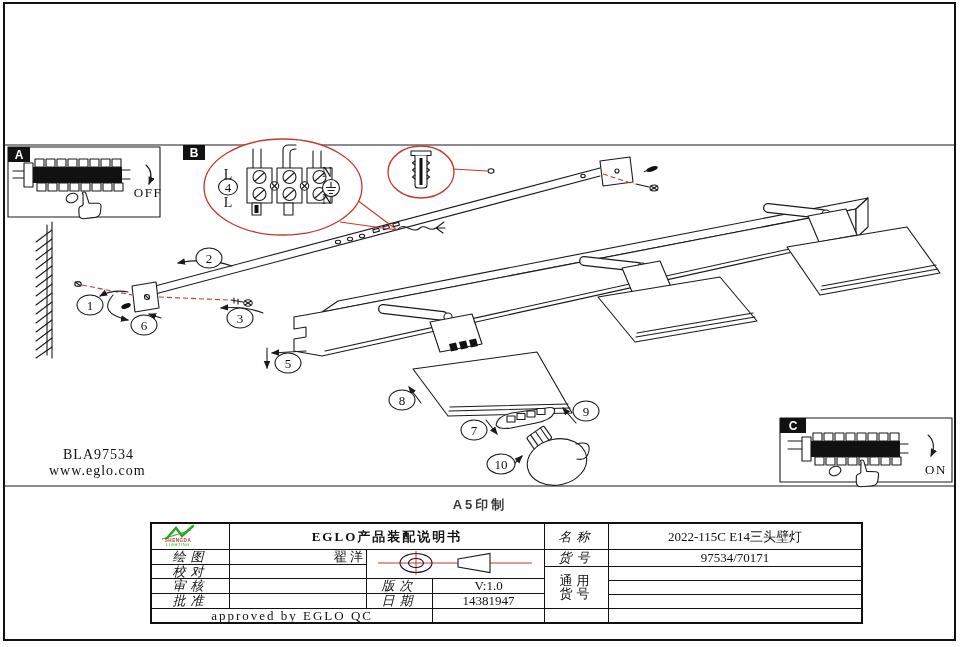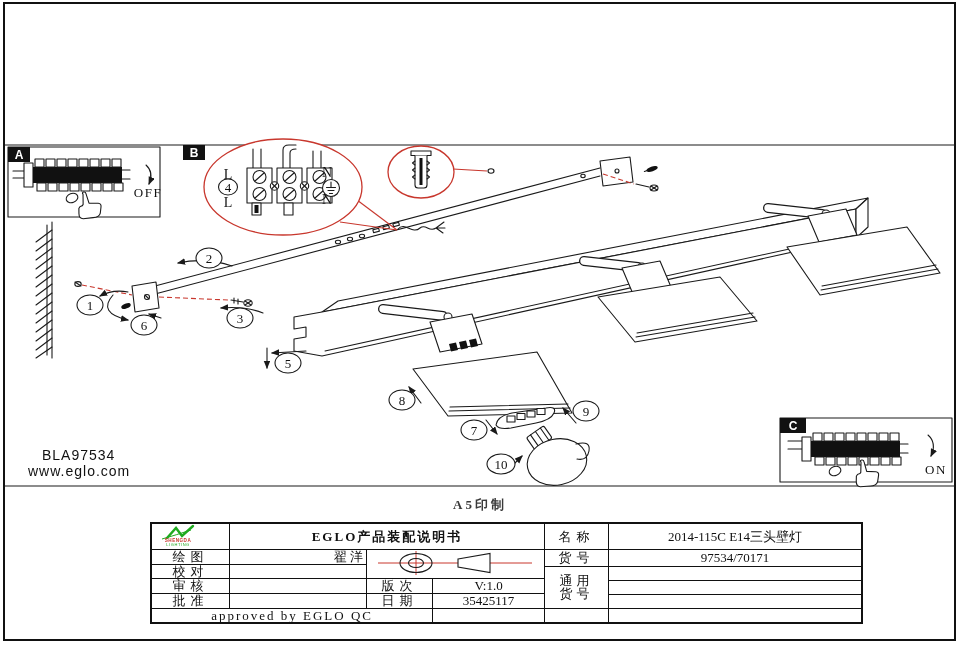--- a/index.html
+++ b/index.html
@@ -8,35 +8,35 @@
   .page svg.draw{position:absolute;left:0;top:0;}
   .k{stroke:#1a1a1a;fill:none;stroke-width:1.1;stroke-linecap:round;stroke-linejoin:round;}
   .kf{stroke:#1a1a1a;fill:#fff;stroke-width:1.1;stroke-linejoin:round;}
   .blk{fill:#111;stroke:none;}
   .red{stroke:#c8372d;fill:none;stroke-width:1.1;}
   .redf{stroke:#c8372d;fill:#fff;stroke-width:1.3;}
   .redd{stroke:#c8372d;fill:none;stroke-width:1.1;stroke-dasharray:5 3;}
   .txt{font-family:"Liberation Serif",serif;fill:#111;}
   .lblx{font-family:"Liberation Sans",sans-serif;fill:#fff;font-weight:bold;font-size:12px;}
   .stept{font-size:13px;text-anchor:middle;}
-  .mono{font-family:Liberation Sans, sans-serif;}
+  .mono{font-family:Liberation Serif, serif;margin-left:21px;}
   
   .code-lines{position:absolute;left:28px;top:447px;font-size:14px;letter-spacing:1px;}
   .code-lines .l1{padding-left:14px;}
   .print-note{position:absolute;left:50%;top:496px;transform:translateX(-50%);
-      font-family:Liberation Serif, serif;font-size:13px;font-weight:600;
+      font-family:Liberation Sans, sans-serif;font-size:13px;font-weight:600;
       letter-spacing:3px;color:#3a3a3a;}
   
   .tblock{position:absolute;left:150px;top:522px;display:flex;border:1px solid #111;}
   .tblock table{border-collapse:collapse;table-layout:fixed;}
   .tblock td{border:1px solid #111;padding:0 3px;font-size:13px;line-height:1.05;
       white-space:nowrap;overflow:hidden;text-align:center;vertical-align:middle;}
   .tblock .rt{margin-left:-1px;}
   .doc-title{font-size:19px;font-weight:bold;letter-spacing:2px;}
-  .lbl{letter-spacing:5px;padding-left:6px;}
+  .lbl{letter-spacing:5px;padding-left:6px;font-style:italic;}
   .small2{font-size:12px;line-height:1.15;letter-spacing:4px;padding-left:5px;margin-top:10px;}
   .appr{text-align:left;letter-spacing:2px;font-size:13px;padding-left:6px;}
   .logo-cell{padding:0 1px;}
 </style>
 </head>
 <body>
 
 <div class="page">
 
 <svg class="draw" width="960" height="647" viewBox="0 0 960 647">
@@ -370,37 +370,37 @@
     <tr style="height:13px">
       <td class="lbl">审核</td>
       <td></td>
       <td class="lbl">版次</td>
       <td>V:1.0</td>
     </tr>
     <tr style="height:13px">
       <td class="lbl">批准</td>
       <td></td>
       <td class="lbl">日期</td>
-      <td>35425117</td>
+      <td>14381947</td>
     </tr>
     <tr style="height:13px">
       <td colspan="3" class="appr">approved by EGLO QC</td>
       <td></td>
     </tr>
   </tbody>
       </table>
   <table class="rt">
     <colgroup>
           <col style="width:64px">
           <col style="width:253px">
         </colgroup>
     <tbody>
           <tr style="height:24px">
       <td class="lbl">名称</td>
-      <td>2014-115C E14三头壁灯</td>
+      <td>2022-115C E14三头壁灯</td>
     </tr>
     <tr style="height:15px">
       <td class="lbl">货号</td>
       <td>97534/70171</td>
     </tr>
     <tr style="height:13px">
       <td rowspan="3" class="small2">
         <div>通用</div>
         <div>货号</div>
       </td>

